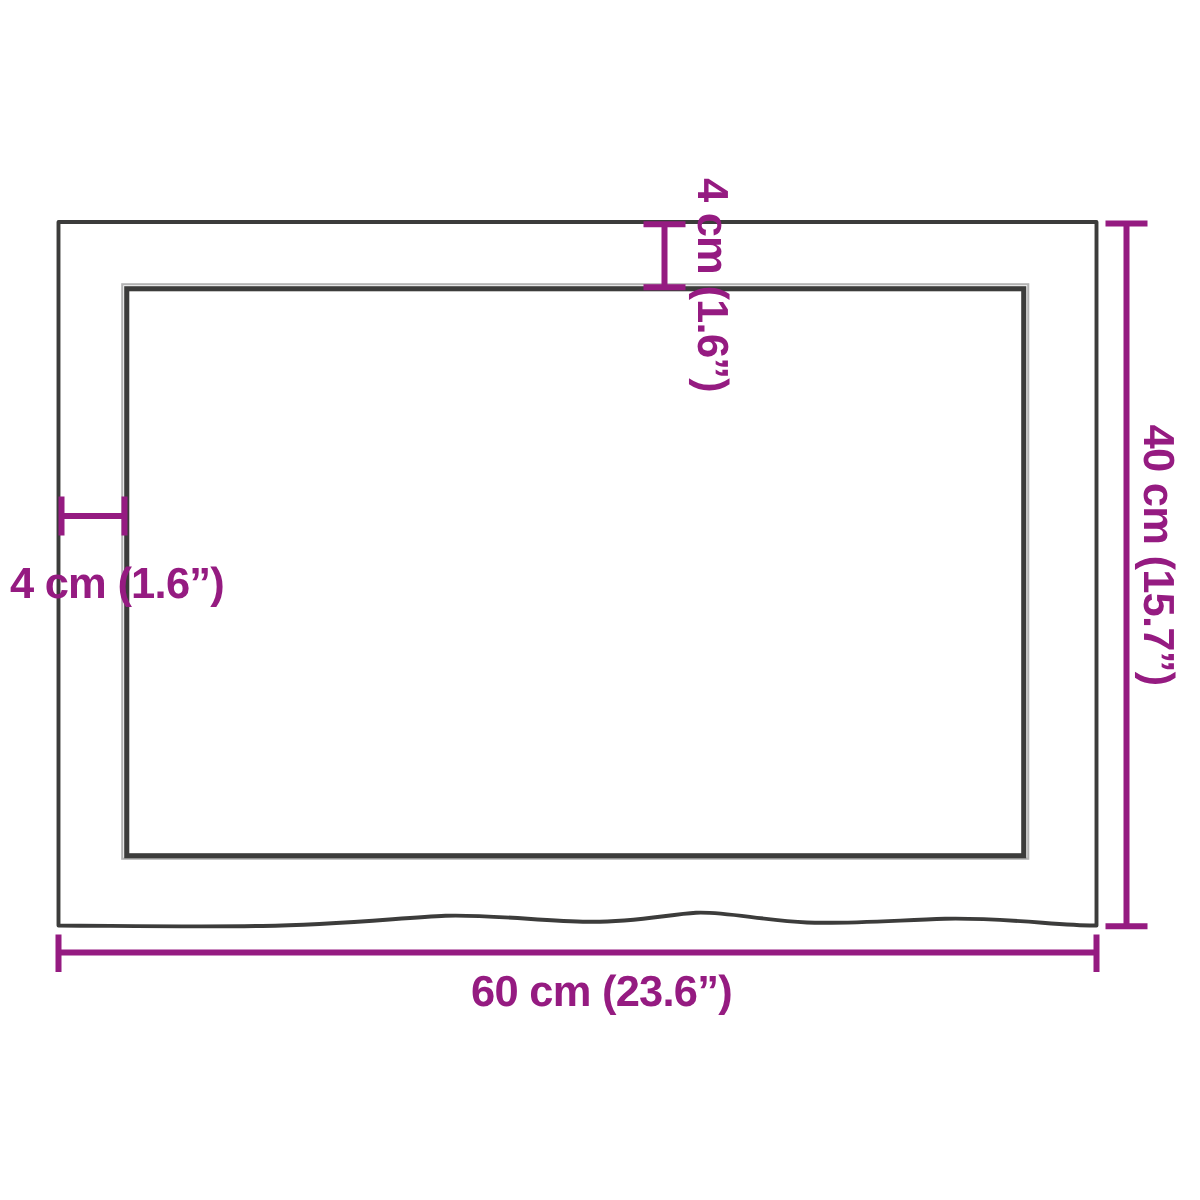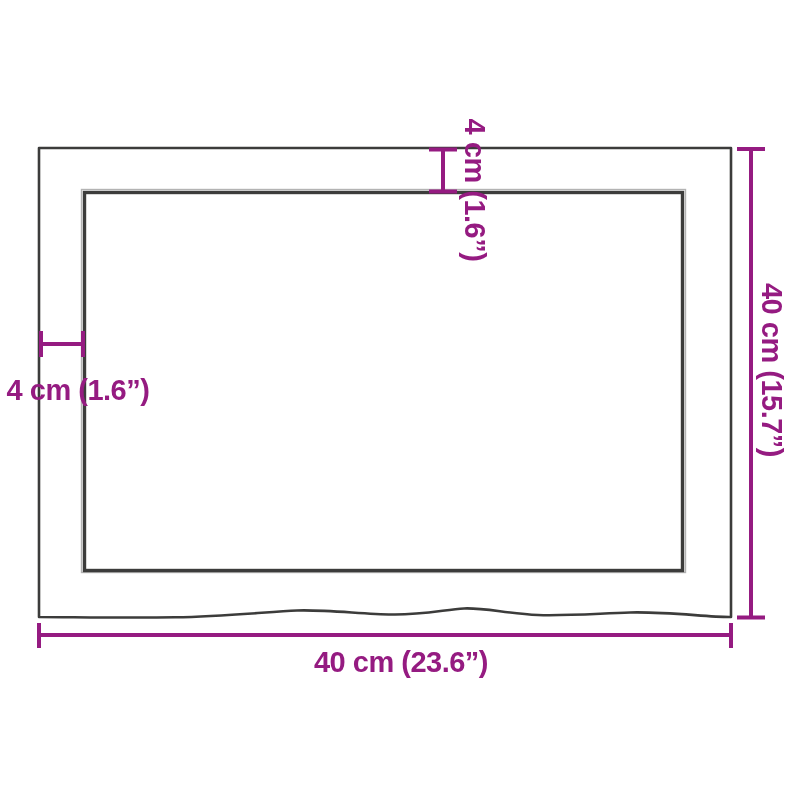--- a/index.html
+++ b/index.html
@@ -84,15 +84,15 @@
 
     <path class="dim" d="M39,635 H731 M39,623 V648 M731,623 V648"></path>
   </svg>
 
   <div class="dim-label vertical" style="left:474px; top:190px;">4 cm (1.6”)</div>
 
   <div class="dim-label" style="left:78px; top:390px;">4 cm (1.6”)</div>
 
   <div class="dim-label vertical" style="left:771px; top:370px;">40 cm (15.7”)</div>
 
-  <div class="dim-label" style="left:401px; top:662px;">40 cm (23.6”)</div>
+  <div class="dim-label" style="left:401px; top:662px;">60 cm (23.6”)</div>
 
 </div>
 
 </body></html>

